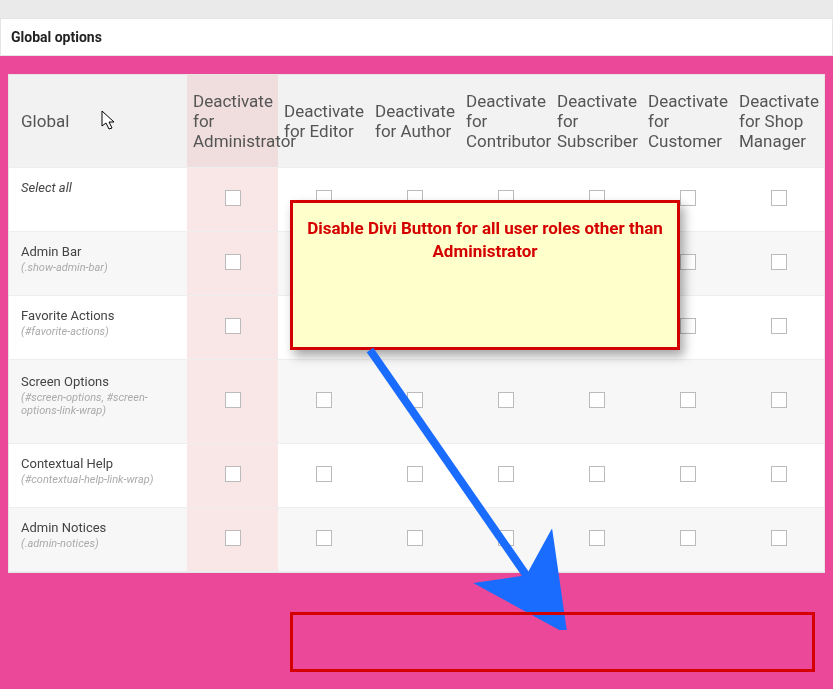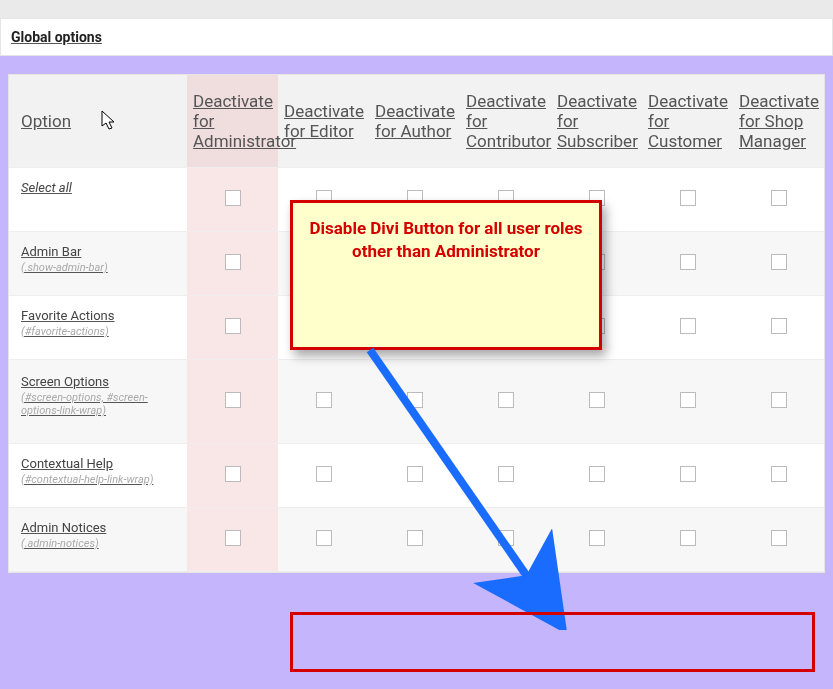--- a/index.html
+++ b/index.html
@@ -1,16 +1,16 @@
 <!DOCTYPE html>
 <html><head>
 <meta charset="utf-8">
 <style>
   html,body{margin:0;padding:0;font-family:-apple-system,"Segoe UI",Roboto,Arial,sans-serif;font-size:13px;color:#555;background:#f0f0f0;}
-  .page{width:833px;height:689px;position:relative;overflow:hidden;background:#c4b5fd;text-decoration:underline;}
+  .page{width:833px;height:689px;position:relative;overflow:hidden;background:#ec4899;}
   .heading-band{background:#eaeaea;height:18px;}
   .heading{background:#fff;border:1px solid #e5e5e5;margin:0;padding:10px 10px 10px 10px;font-weight:700;font-size:14px;color:#222;}
   .table-wrap{background:#fff;border:1px solid #e5e5e5;margin:18px 8px 0 8px;}
   table{border-collapse:collapse;width:100%;table-layout:fixed;}
   th,td{vertical-align:middle;text-align:left;}
   thead th{background:#f2f2f2;color:#555;font-weight:400;font-size:17px;padding:16px 6px;border-bottom:1px solid #eee;margin-top:15px;}
   thead th:first-child{width:160px;padding-left:12px;}
   tbody td{border-bottom:1px solid #eee;padding:0;}
   tbody td:first-child{padding:12px 8px 12px 12px;vertical-align:top;margin-left:12px;}
   tbody tr:nth-child(odd) td{background:#fff;}
@@ -20,38 +20,38 @@
   .row-meta{color:#aaa;font-size:11px;font-style:italic;margin-top:2px;}
   td.check-cell{text-align:center;}
   
   tbody td.col-admin{background:#f9e7e7 !important;}
   thead th.col-admin{background:#f0dede;}
   
   .cb{display:inline-block;width:14px;height:14px;border:1px solid #bbb;background:#fff;position:relative;margin:8px 0;}
   .tall td{padding-top:14px;padding-bottom:14px;}
   .verytall td:first-child{padding-top:14px;padding-bottom:26px;}
   
-  .callout{position:absolute;left:290px;top:200px;width:312px;height:150px;background:#ffffcc;border:3px solid #d40000;box-shadow:4px 6px 10px rgba(0,0,0,0.35);box-sizing:border-box;padding:14px 10px;text-align:center;}
+  .callout{position:absolute;left:290px;top:200px;width:390px;height:150px;background:#ffffcc;border:3px solid #d40000;box-shadow:4px 6px 10px rgba(0,0,0,0.35);box-sizing:border-box;padding:14px 10px;text-align:center;}
   .callout-text{color:#d40000;font-weight:700;font-size:17px;line-height:1.35;}
   .arrow{position:absolute;left:350px;top:340px;pointer-events:none;}
   .highlight-box{position:absolute;border:3px solid #d40000;box-sizing:border-box;left:290px;top:612px;width:525px;height:60px;pointer-events:none;}
   .cursor{position:absolute;left:100px;top:110px;pointer-events:none;}
 </style>
 </head>
 <body>
 
 <div class="page">
   <div class="heading-band"></div>
   <div class="heading">Global options</div>
 
   <div class="table-wrap">
     <table>
       <thead>
         <tr id="head-row">
-            <th>Option</th>
+            <th>Global</th>
             <th class="col-admin">Deactivate for Administrator</th>
             <th>Deactivate for Editor</th>
             <th>Deactivate for Author</th>
             <th>Deactivate for Contributor</th>
             <th>Deactivate for Subscriber</th>
             <th>Deactivate for Customer</th>
             <th>Deactivate for Shop Manager</th>
           </tr>
       </thead>
       <tbody id="body-rows">

